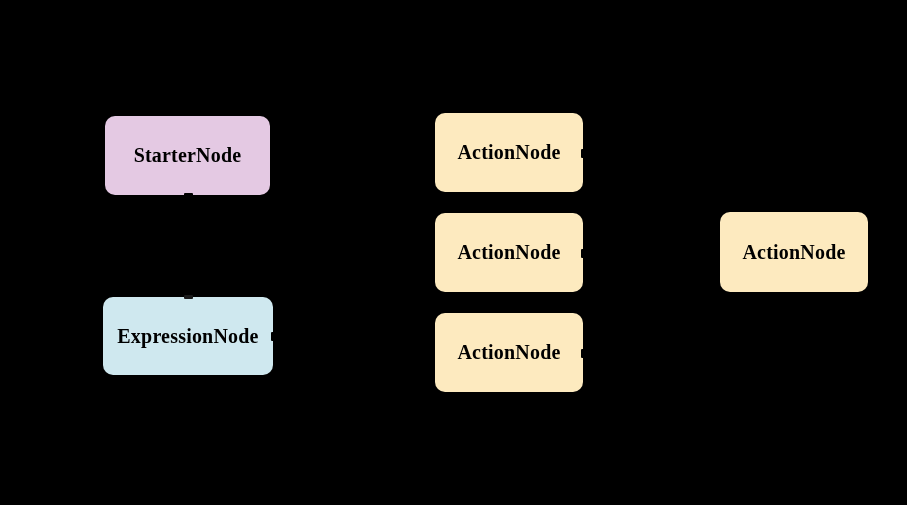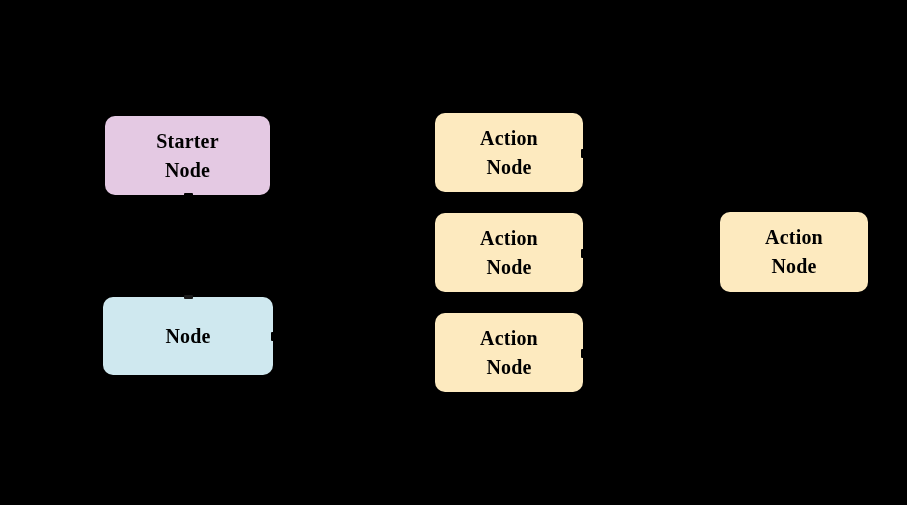--- a/index.html
+++ b/index.html
@@ -13,21 +13,21 @@
     height: 505px;
     background: #000000;
     overflow: hidden;
     font-family: "Liberation Serif", "DejaVu Serif", serif;
   }
   .node {
     position: absolute;
     box-sizing: border-box;
     border-radius: 10px;
     display: flex;
-    flex-direction: column;
+    flex-direction: row;
     align-items: center;
     justify-content: center;
     text-align: center;
     color: #000000;
     font-weight: bold;
     font-size: 20px;
     line-height: 1.45;
     letter-spacing: 0.2px;
   }
   .node .label-line {
@@ -66,20 +66,21 @@
 </head>
 <body>
 
 <div id="canvas" style="background: rgb(0, 0, 0);">
     <div class="node" style="left: 105px; top: 116px; width: 165px; height: 79px; background: rgb(228, 201, 227);">
       <span class="label-line">Starter</span>
       <span class="label-line">Node</span>
       <span class="port port-bottom"></span>
     </div>
     <div class="node" style="left: 103px; top: 297px; width: 170px; height: 78px; background: rgb(207, 232, 239);">
+      <span class="label-line">Expression</span>
       <span class="label-line">Node</span>
       <span class="port port-top"></span>
       <span class="port port-right"></span>
     </div>
     <div class="node" style="left: 435px; top: 113px; width: 148px; height: 79px; background: rgb(253, 234, 191);">
       <span class="label-line">Action</span>
       <span class="label-line">Node</span>
       <span class="port port-right"></span>
     </div>
     <div class="node" style="left: 435px; top: 213px; width: 148px; height: 79px; background: rgb(253, 234, 191);">

